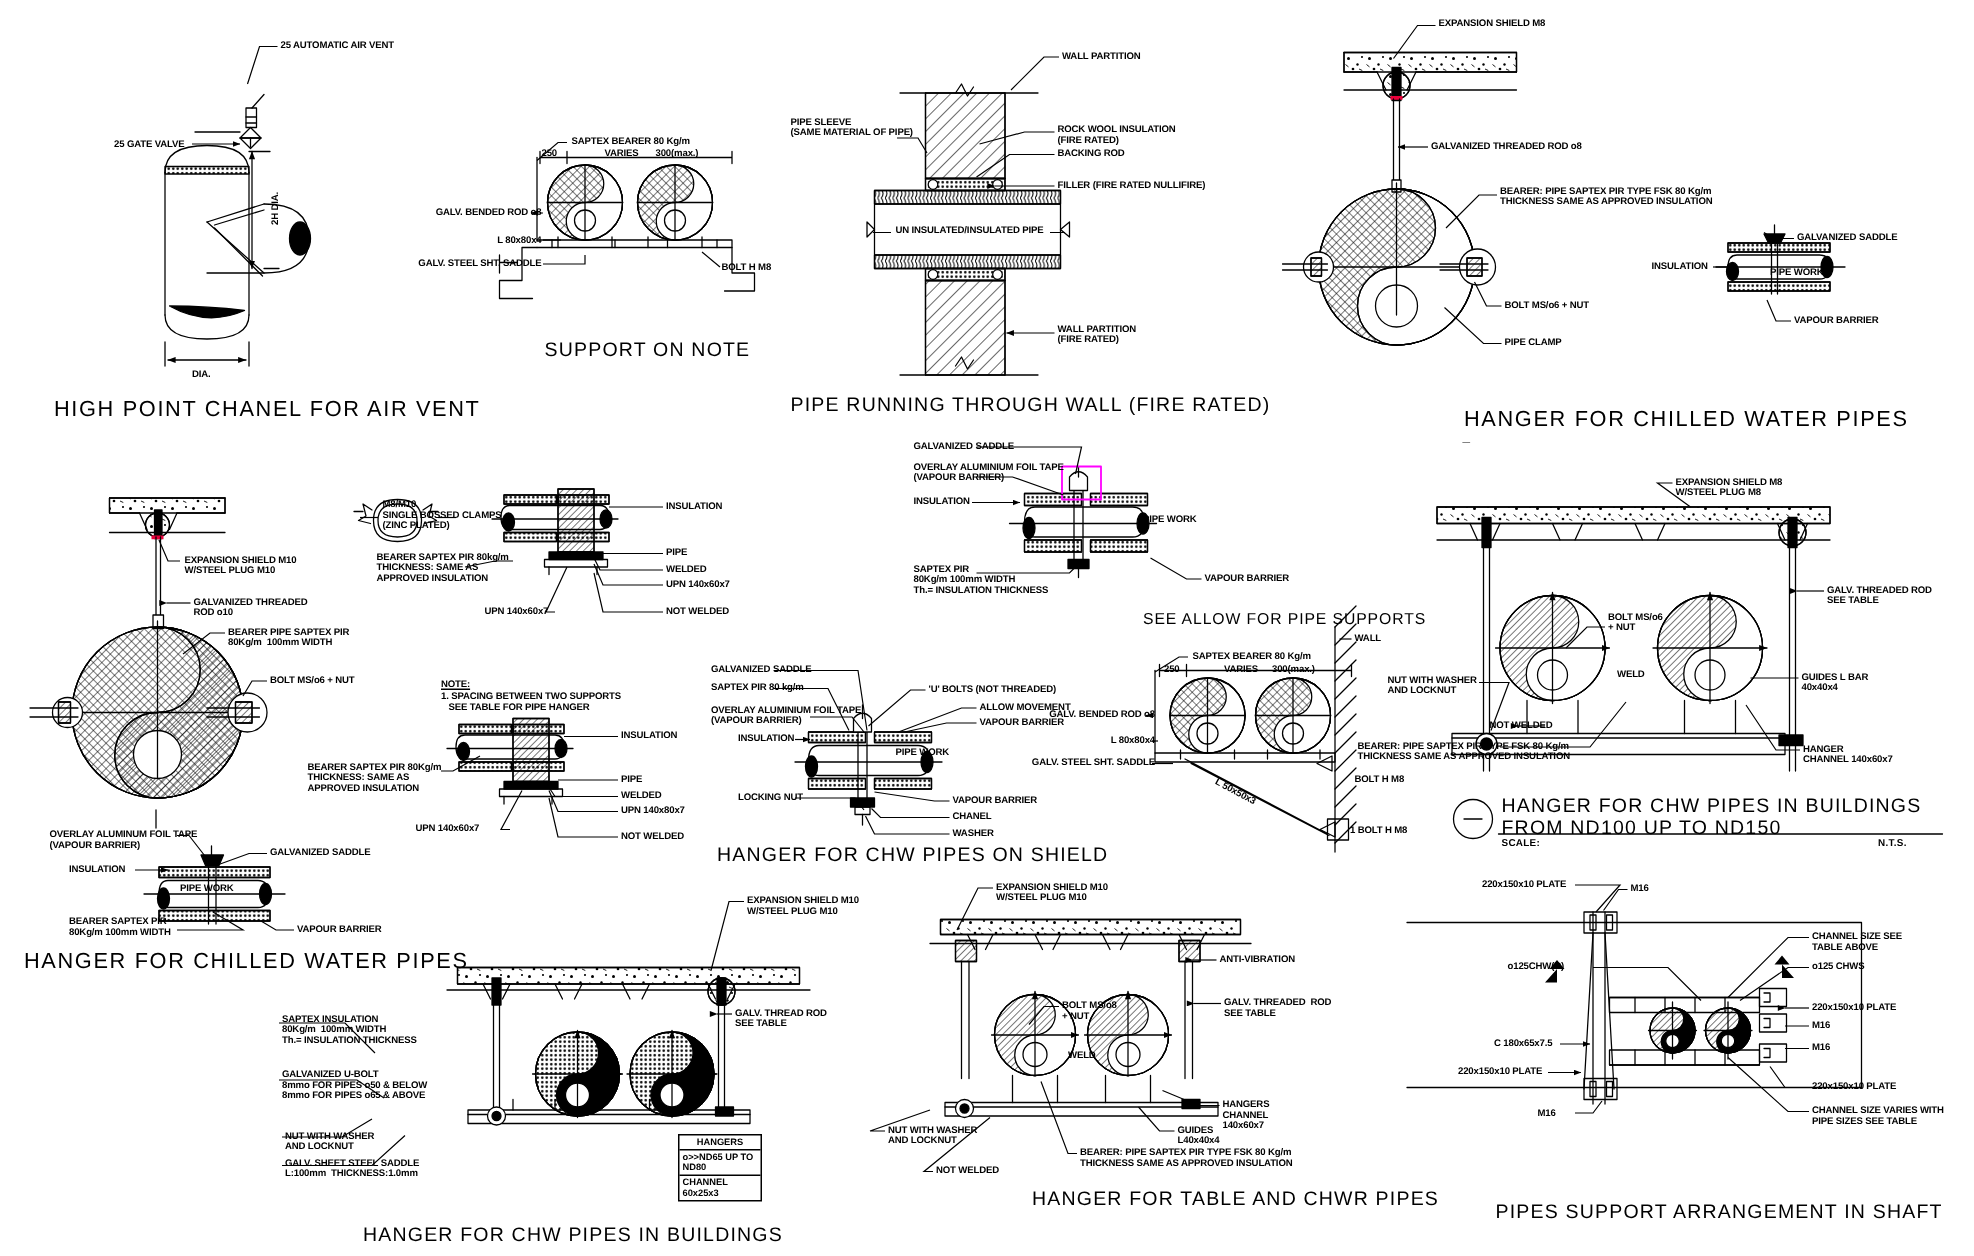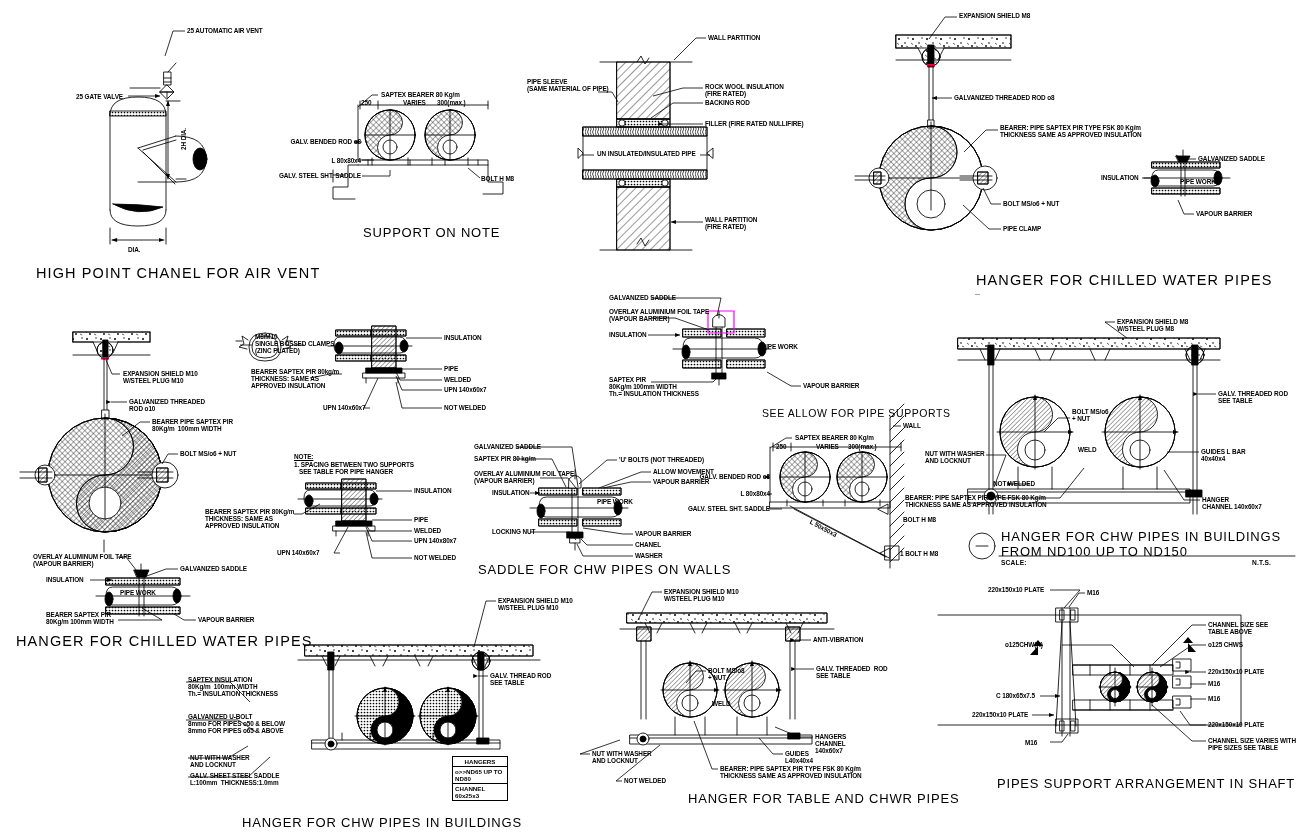--- a/index.html
+++ b/index.html
@@ -562,20 +562,21 @@
   <div class="lbl" style="left:708px;top:34px;">WALL PARTITION</div>
   <div class="lbl" style="left:705px;top:83px;">ROCK WOOL INSULATION
 (FIRE RATED)</div>
   <div class="lbl" style="left:705px;top:99px;">BACKING ROD</div>
   <div class="lbl" style="left:705px;top:120px;">FILLER (FIRE RATED NULLIFIRE)</div>
   <div class="lbl" style="left:527px;top:78px;">PIPE SLEEVE
 (SAME MATERIAL OF PIPE)</div>
   <div class="lbl" style="left:597px;top:150px;">UN INSULATED/INSULATED PIPE</div>
   <div class="lbl" style="left:705px;top:216px;">WALL PARTITION
 (FIRE RATED)</div>
+  <div class="title sm" style="left:527px;top:262px;">PIPE RUNNING THROUGH WALL (FIRE RATED)</div>
 
   <div class="lbl" style="left:959px;top:12px;">EXPANSION SHIELD M8</div>
   <div class="lbl" style="left:954px;top:94px;">GALVANIZED THREADED ROD o8</div>
   <div class="lbl" style="left:1000px;top:124px;">BEARER: PIPE SAPTEX PIR TYPE FSK 80 Kg/m
 THICKNESS SAME AS APPROVED INSULATION</div>
   <div class="lbl" style="left:1003px;top:200px;">BOLT MS/o6 + NUT</div>
   <div class="lbl" style="left:1003px;top:225px;">PIPE CLAMP</div>
   <div class="lbl" style="left:1198px;top:155px;">GALVANIZED SADDLE</div>
   <div class="lbl" style="left:1101px;top:174px;">INSULATION</div>
   <div class="lbl" style="left:1180px;top:178px;">PIPE WORK</div>
@@ -632,21 +633,21 @@
 (VAPOUR BARRIER)</div>
   <div class="lbl" style="left:492px;top:489px;">INSULATION</div>
   <div class="lbl" style="left:619px;top:456px;">'U' BOLTS (NOT THREADED)</div>
   <div class="lbl" style="left:653px;top:468px;">ALLOW MOVEMENT</div>
   <div class="lbl" style="left:653px;top:478px;">VAPOUR BARRIER</div>
   <div class="lbl" style="left:597px;top:498px;">PIPE WORK</div>
   <div class="lbl" style="left:492px;top:528px;">LOCKING NUT</div>
   <div class="lbl" style="left:635px;top:530px;">VAPOUR BARRIER</div>
   <div class="lbl" style="left:635px;top:541px;">CHANEL</div>
   <div class="lbl" style="left:635px;top:552px;">WASHER</div>
-  <div class="title sm" style="left:478px;top:562px;">SADDLE FOR CHW PIPES ON WALLS</div>
+  <div class="title sm" style="left:478px;top:562px;">HANGER FOR CHW PIPES ON SHIELD</div>
 
   <div class="lbl" style="left:609px;top:294px;">GALVANIZED SADDLE</div>
   <div class="lbl" style="left:609px;top:308px;">OVERLAY ALUMINIUM FOIL TAPE
 (VAPOUR BARRIER)</div>
   <div class="lbl" style="left:609px;top:331px;">INSULATION</div>
   <div class="lbl" style="left:762px;top:343px;">PIPE WORK</div>
   <div class="lbl" style="left:609px;top:376px;">SAPTEX PIR
 80Kg/m 100mm WIDTH
 Th.= INSULATION THICKNESS</div>
   <div class="lbl" style="left:803px;top:382px;">VAPOUR BARRIER</div>
@@ -736,21 +737,21 @@
   <div class="lbl" style="left:1208px;top:641px;">o125 CHWS</div>
   <div class="lbl" style="left:1208px;top:668px;">220x150x10 PLATE</div>
   <div class="lbl" style="left:1208px;top:680px;">M16</div>
   <div class="lbl" style="left:1208px;top:695px;">M16</div>
   <div class="lbl" style="left:996px;top:692px;">C 180x65x7.5</div>
   <div class="lbl" style="left:972px;top:711px;">220x150x10 PLATE</div>
   <div class="lbl" style="left:1025px;top:739px;">M16</div>
   <div class="lbl" style="left:1208px;top:721px;">220x150x10 PLATE</div>
   <div class="lbl" style="left:1208px;top:737px;">CHANNEL SIZE VARIES WITH
 PIPE SIZES SEE TABLE</div>
-  <div class="title sm" style="left:997px;top:776px;">PIPES SUPPORT ARRANGEMENT IN SHAFT</div>
+  <div class="title sm" style="left:997px;top:800px;">PIPES SUPPORT ARRANGEMENT IN SHAFT</div>
 
   <svg style="position:absolute;left:0;top:0;width:1316px;height:837px;pointer-events:none;" viewBox="0 0 1316 837">
     <g stroke="#000" fill="none" stroke-width="0.8">
       <path d="M185,31 h-12 l-8,25"></path>
       <path d="M128,96 h32" marker-end="url(#arw)"></path>
       <path d="M378,95 h-6 l-14,12"></path>
       <path d="M362,142 h-6 l0,0 M358,142 h-4" marker-end="url(#arw)"></path>
       <path d="M362,160 h12"></path>
       <path d="M362,176 h28 l0,-6"></path>
       <path d="M480,178 l-12,-10"></path>

